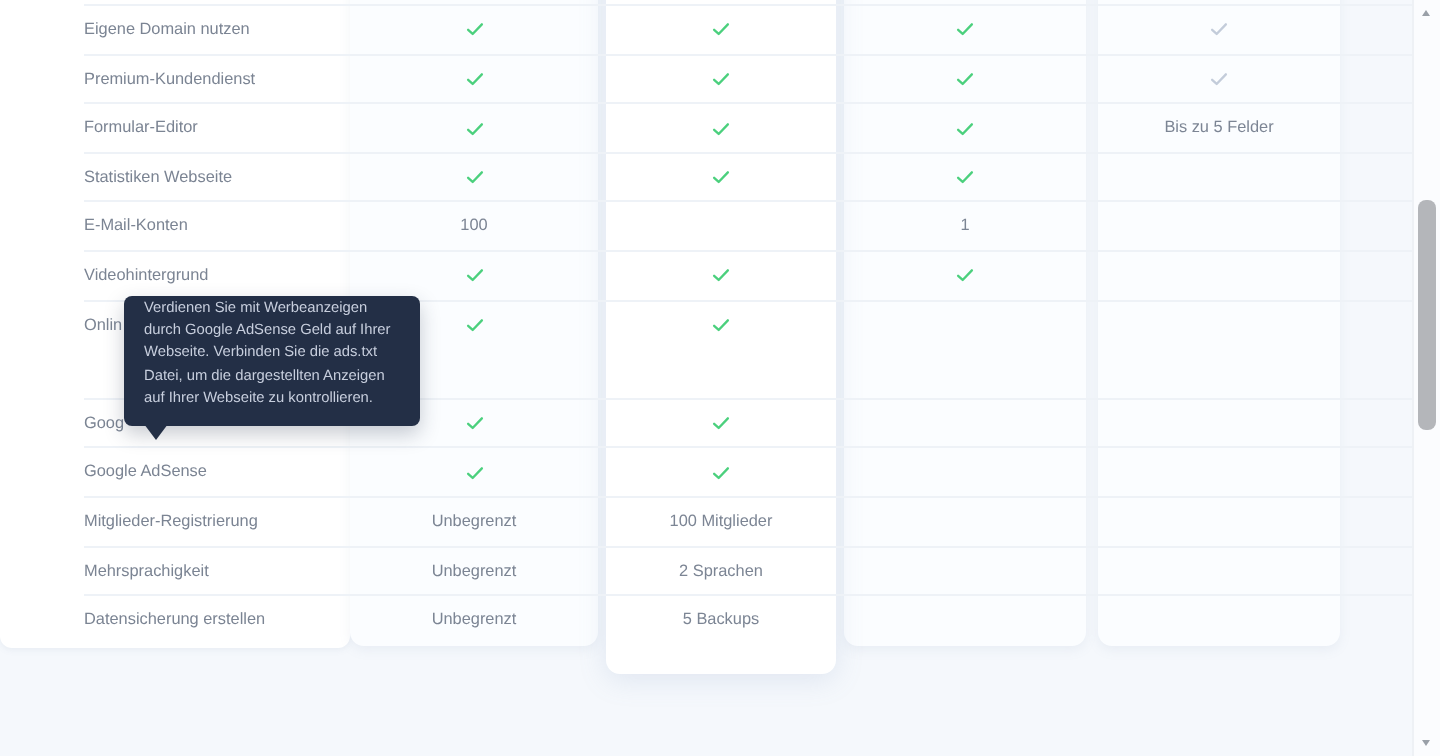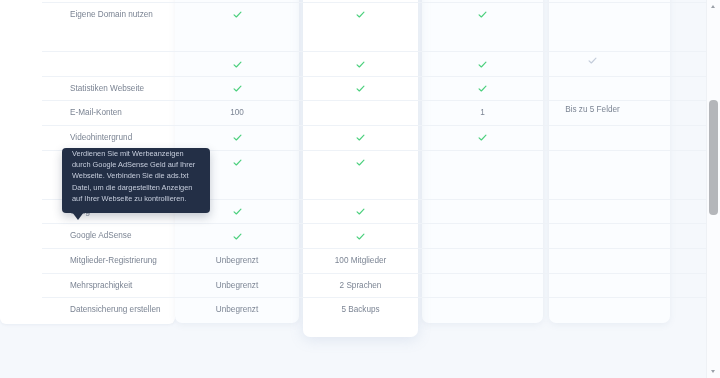--- a/index.html
+++ b/index.html
@@ -38,25 +38,25 @@
     position:absolute;left:0;width:720px;height:25px;
   }
   .row .sep{
     position:absolute;left:42px;right:0;top:0;height:1px;
     background:#eef2f7;
   }
   .cell{
     position:absolute;top:0;height:25px;line-height:25px;
     font-size:8.2px;color:#7c8594;white-space:nowrap;
   }
-  .cell.lbl{left:42px;text-align:left;color:#7b8493;margin-left:28px;}
+  .cell.lbl{left:42px;text-align:left;color:#7b8493;}
   .cell.v2{left:175px;width:124px;text-align:center;}
   .cell.v3{left:303px;width:115px;text-align:center;}
   .cell.v4{left:422px;width:121px;text-align:center;}
-  .cell.v5{left:532px;width:121px;text-align:center;margin-top:46px;}
+  .cell.v5{left:549px;width:121px;text-align:center;}
 
   .chk{display:inline-block;width:11px;height:11px;vertical-align:middle;}
   .chk svg{display:block;width:11px;height:11px;}
 
   
   .tooltip{
     position:absolute;left:62px;top:148px;width:148px;
     background:#232f46;
     border-radius:4px;
     padding:0 10px 9px 10px;
@@ -120,22 +120,39 @@
         <div class="cell v3"><span class="chk"><svg viewBox="0 0 16 16">
               <path d="M3 8.6 L6.3 11.6 L13 4.6" fill="none" stroke="#4bd07d" stroke-width="1.7" stroke-linecap="round" stroke-linejoin="round"></path>
             </svg></span></div>
         <div class="cell v4"><span class="chk"><svg viewBox="0 0 16 16">
               <path d="M3 8.6 L6.3 11.6 L13 4.6" fill="none" stroke="#4bd07d" stroke-width="1.7" stroke-linecap="round" stroke-linejoin="round"></path>
             </svg></span></div>
         <div class="cell v5"><span class="chk"><svg viewBox="0 0 16 16">
               <path d="M3 8.6 L6.3 11.6 L13 4.6" fill="none" stroke="#c3ccda" stroke-width="1.7" stroke-linecap="round" stroke-linejoin="round"></path>
             </svg></span></div>
       </div>
+      <div class="row" style="top: 26.6px;">
+        <div class="sep"></div>
+        <div class="cell lbl">Premium-Kundendienst</div>
+        <div class="cell v2"><span class="chk"><svg viewBox="0 0 16 16">
+              <path d="M3 8.6 L6.3 11.6 L13 4.6" fill="none" stroke="#4bd07d" stroke-width="1.7" stroke-linecap="round" stroke-linejoin="round"></path>
+            </svg></span></div>
+        <div class="cell v3"><span class="chk"><svg viewBox="0 0 16 16">
+              <path d="M3 8.6 L6.3 11.6 L13 4.6" fill="none" stroke="#4bd07d" stroke-width="1.7" stroke-linecap="round" stroke-linejoin="round"></path>
+            </svg></span></div>
+        <div class="cell v4"><span class="chk"><svg viewBox="0 0 16 16">
+              <path d="M3 8.6 L6.3 11.6 L13 4.6" fill="none" stroke="#4bd07d" stroke-width="1.7" stroke-linecap="round" stroke-linejoin="round"></path>
+            </svg></span></div>
+        <div class="cell v5"><span class="chk"><svg viewBox="0 0 16 16">
+              <path d="M3 8.6 L6.3 11.6 L13 4.6" fill="none" stroke="#c3ccda" stroke-width="1.7" stroke-linecap="round" stroke-linejoin="round"></path>
+            </svg></span></div>
+      </div>
       <div class="row" style="top: 51.2px;">
         <div class="sep"></div>
+        <div class="cell lbl">Formular-Editor</div>
         <div class="cell v2"><span class="chk"><svg viewBox="0 0 16 16">
               <path d="M3 8.6 L6.3 11.6 L13 4.6" fill="none" stroke="#4bd07d" stroke-width="1.7" stroke-linecap="round" stroke-linejoin="round"></path>
             </svg></span></div>
         <div class="cell v3"><span class="chk"><svg viewBox="0 0 16 16">
               <path d="M3 8.6 L6.3 11.6 L13 4.6" fill="none" stroke="#4bd07d" stroke-width="1.7" stroke-linecap="round" stroke-linejoin="round"></path>
             </svg></span></div>
         <div class="cell v4"><span class="chk"><svg viewBox="0 0 16 16">
               <path d="M3 8.6 L6.3 11.6 L13 4.6" fill="none" stroke="#4bd07d" stroke-width="1.7" stroke-linecap="round" stroke-linejoin="round"></path>
             </svg></span></div>
         <div class="cell v5">Bis zu 5 Felder</div>

